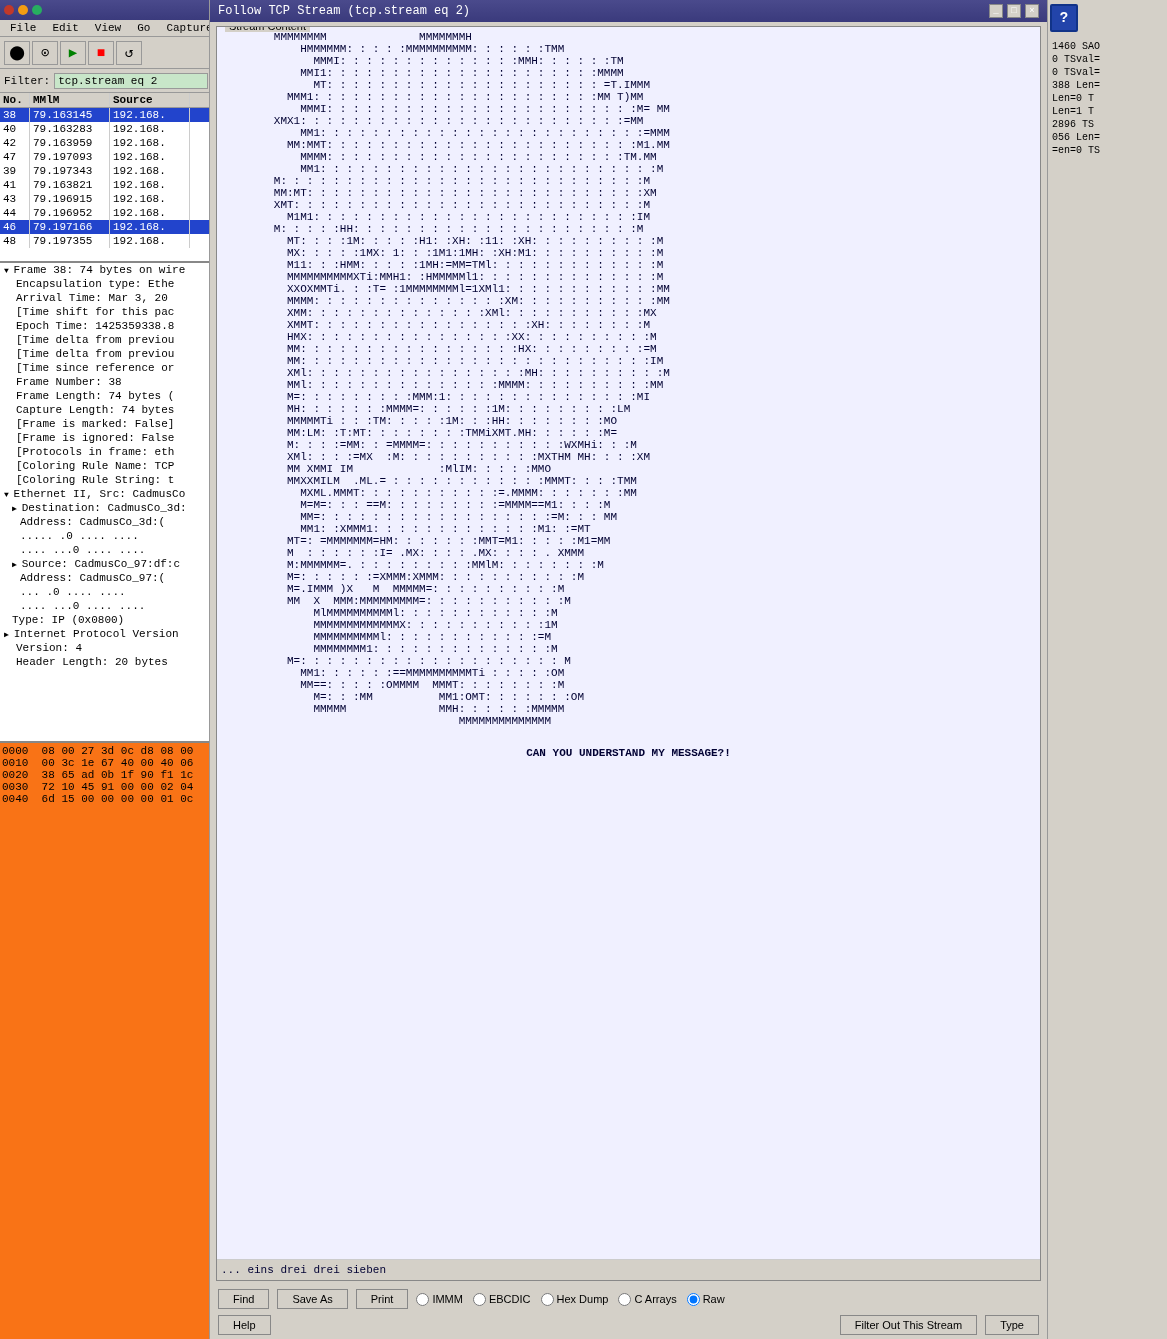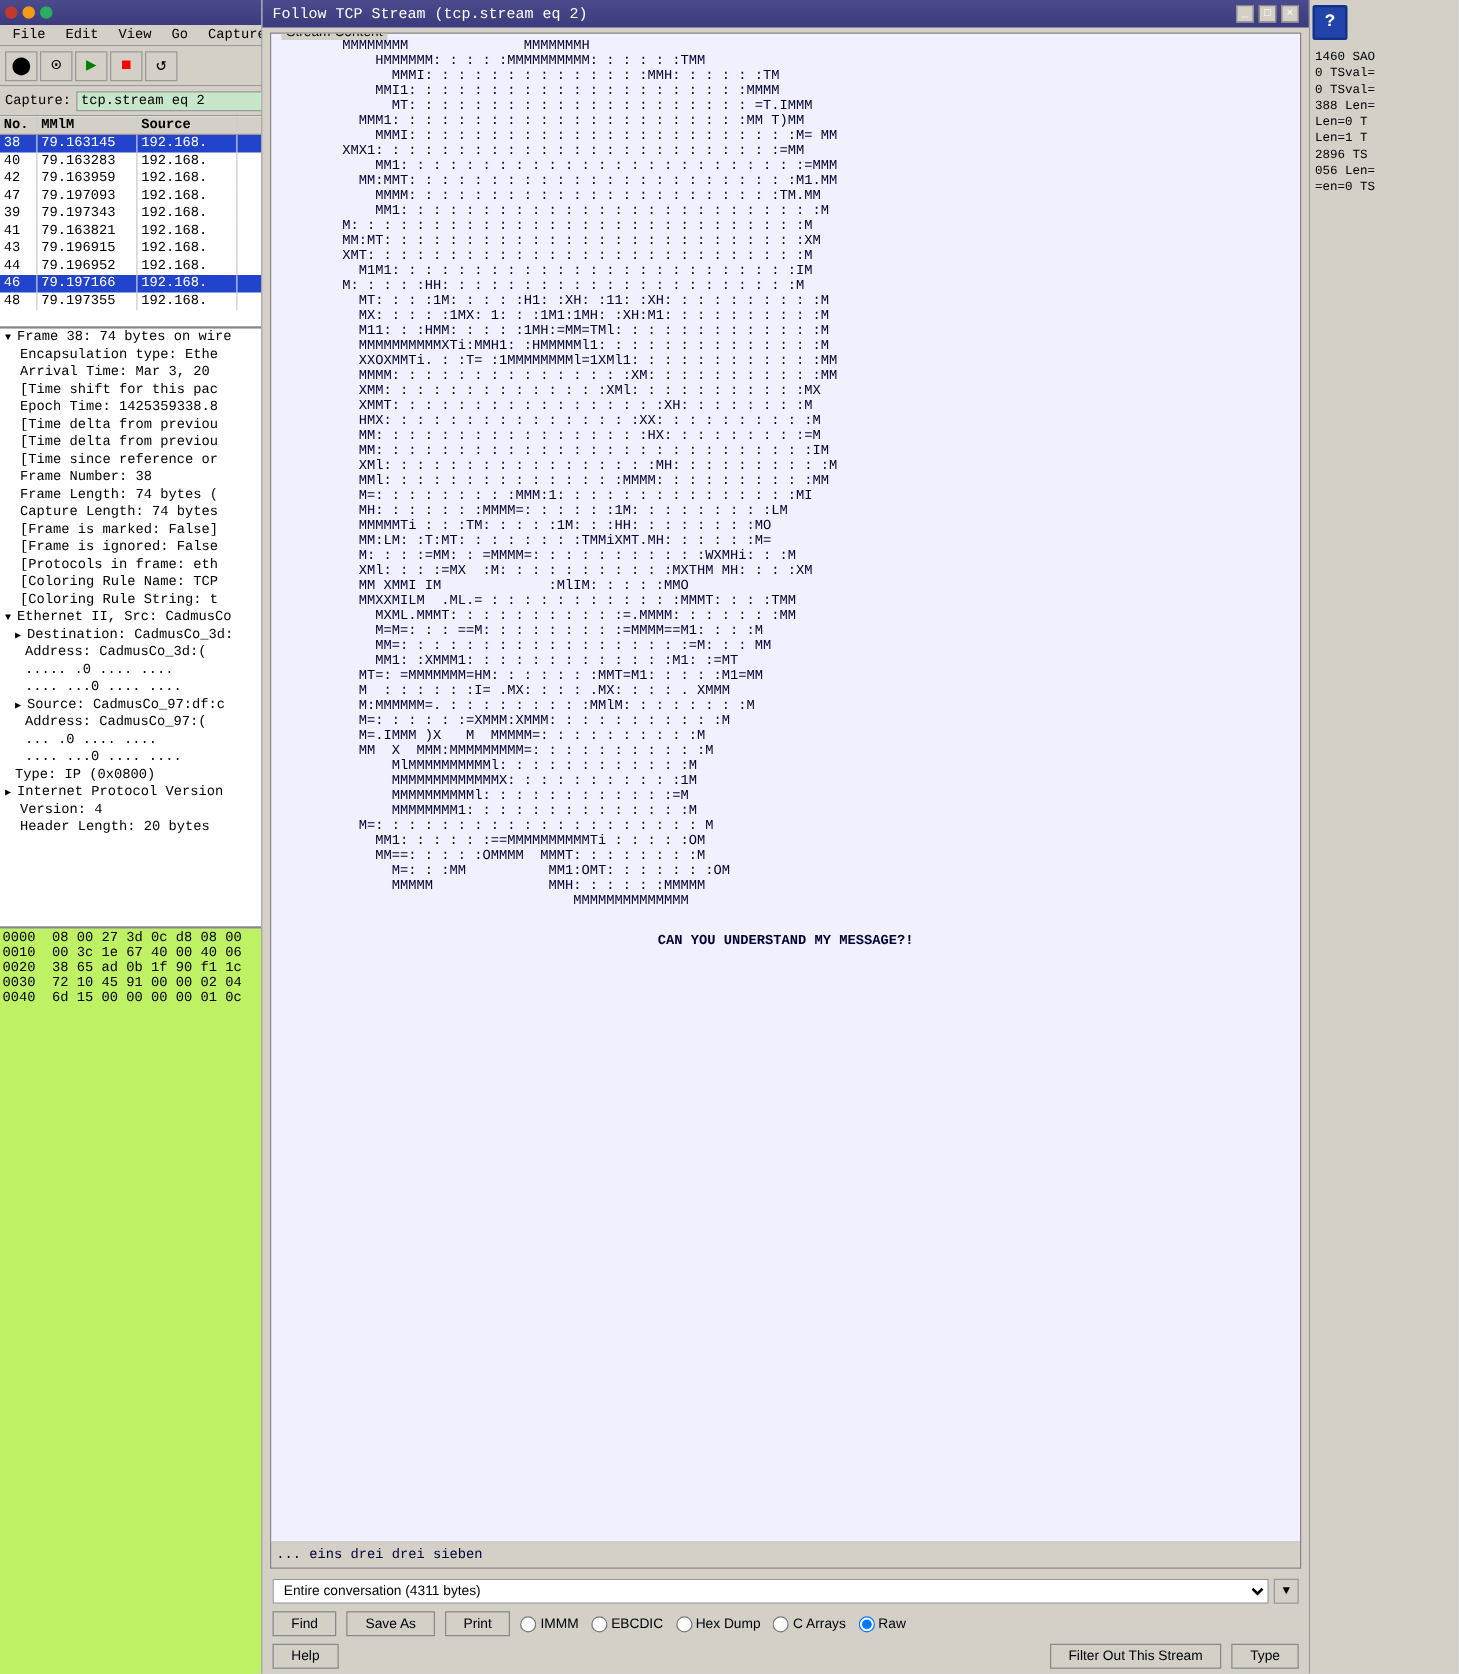--- a/index.html
+++ b/index.html
@@ -140,21 +140,21 @@
       overflow: hidden;
       color: #000;
     }
     .detail-tree-item.expandable::before { content: '▶ '; font-size: 8px; }
     .detail-tree-item.expanded::before { content: '▼ '; font-size: 8px; }
     .detail-tree-item.leaf { padding-left: 16px; }
 
     
     .hex-dump {
       flex: 1;
-      background: #bef264;
+      background: #f97316;
       font-size: 11px;
       overflow-y: auto;
       padding: 2px;
     }
     .hex-line { white-space: pre; color: #000; font-family: 'Courier New', monospace; }
 
     
     .tcp-dialog {
       flex: 1;
       display: flex;
@@ -344,21 +344,21 @@
 
   <div class="toolbar">
     <div class="toolbar-btn">⬤</div>
     <div class="toolbar-btn">⊙</div>
     <div class="toolbar-btn" style="color:green;">▶</div>
     <div class="toolbar-btn" style="color:red;">■</div>
     <div class="toolbar-btn">↺</div>
   </div>
 
   <div class="filter-bar">
-    <span class="filter-label">Capture:</span>
+    <span class="filter-label">Filter:</span>
     <input class="filter-input" value="tcp.stream eq 2" style="">
   </div>
 
   <div class="packet-list">
     <div class="packet-list-header">
       <div class="plist-col">No.</div>
       <div class="plist-col">MMlM</div>
       <div class="plist-col">Source</div>
     </div>
     <div class="packet-row selected">
@@ -527,26 +527,20 @@
               MMMMM              MMH: : : : : :MMMMM
                                     MMMMMMMMMMMMMM
 
 <span style="text-align:center;display:block;padding:8px 0;font-weight:bold;">CAN YOU UNDERSTAND MY MESSAGE?!</span>
 </div>
     <div class="stream-bottom-text">... eins drei drei sieben</div>
   </div>
 
   <div class="bottom-controls">
 
-    <div class="conv-select-row">
-      <select class="conv-select">
-        <option>Entire conversation (4311 bytes)</option>
-      </select>
-      <div class="conv-arrow">▼</div>
-    </div>
 
     <div class="btn-row1">
       <button class="action-btn">Find</button>
       <button class="action-btn">Save As</button>
       <button class="action-btn">Print</button>
       <div class="radio-group">
         <label class="radio-option">
           <input type="radio" name="format" style="">
           <span>IMMM</span>
         </label>

